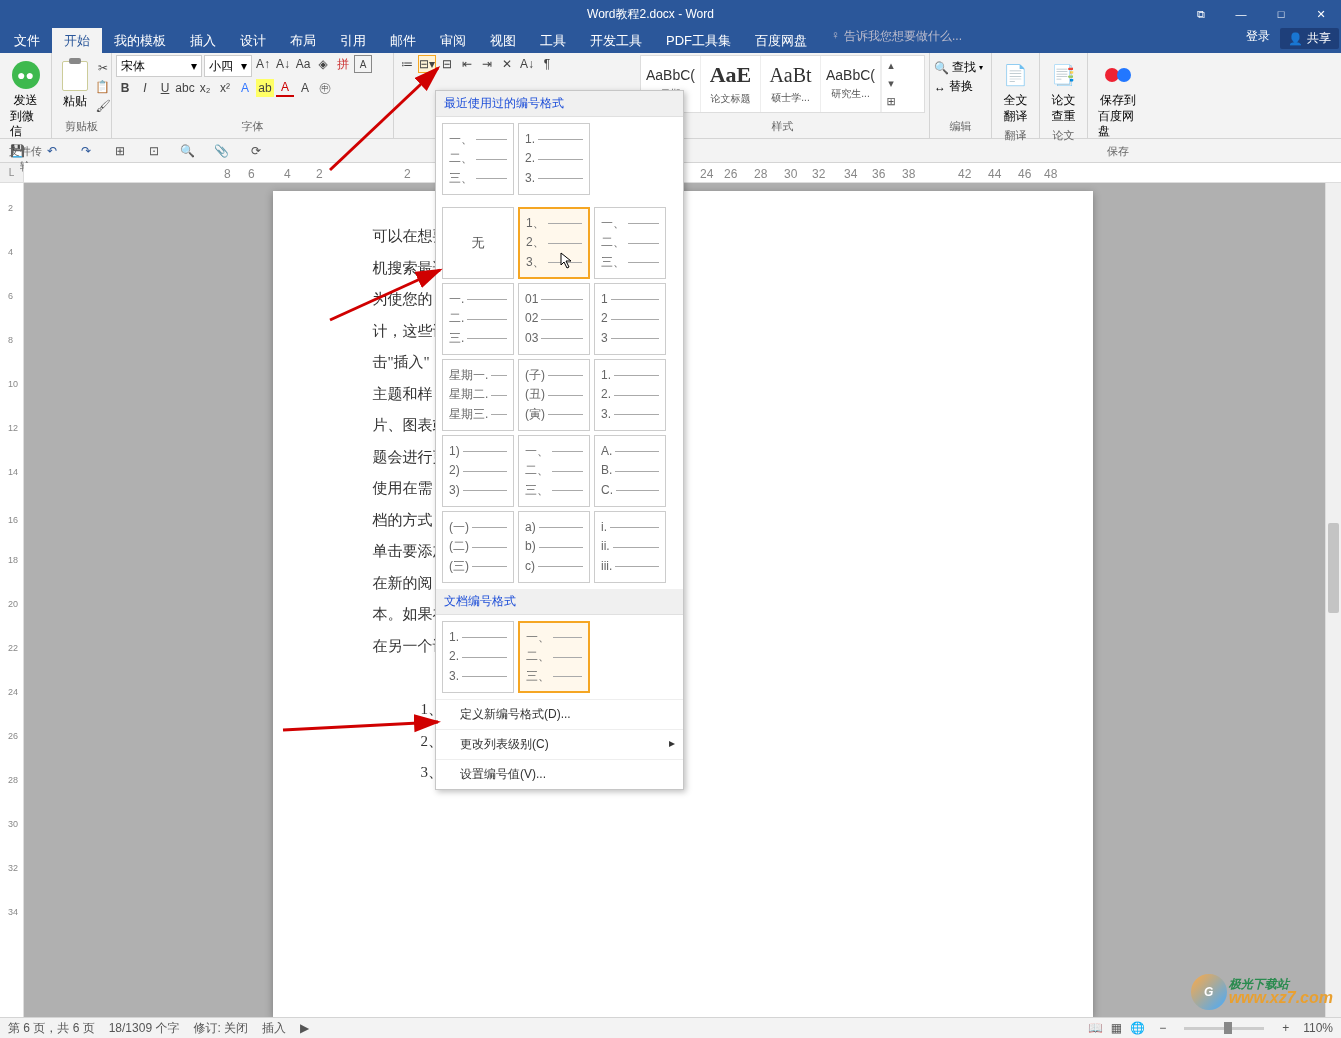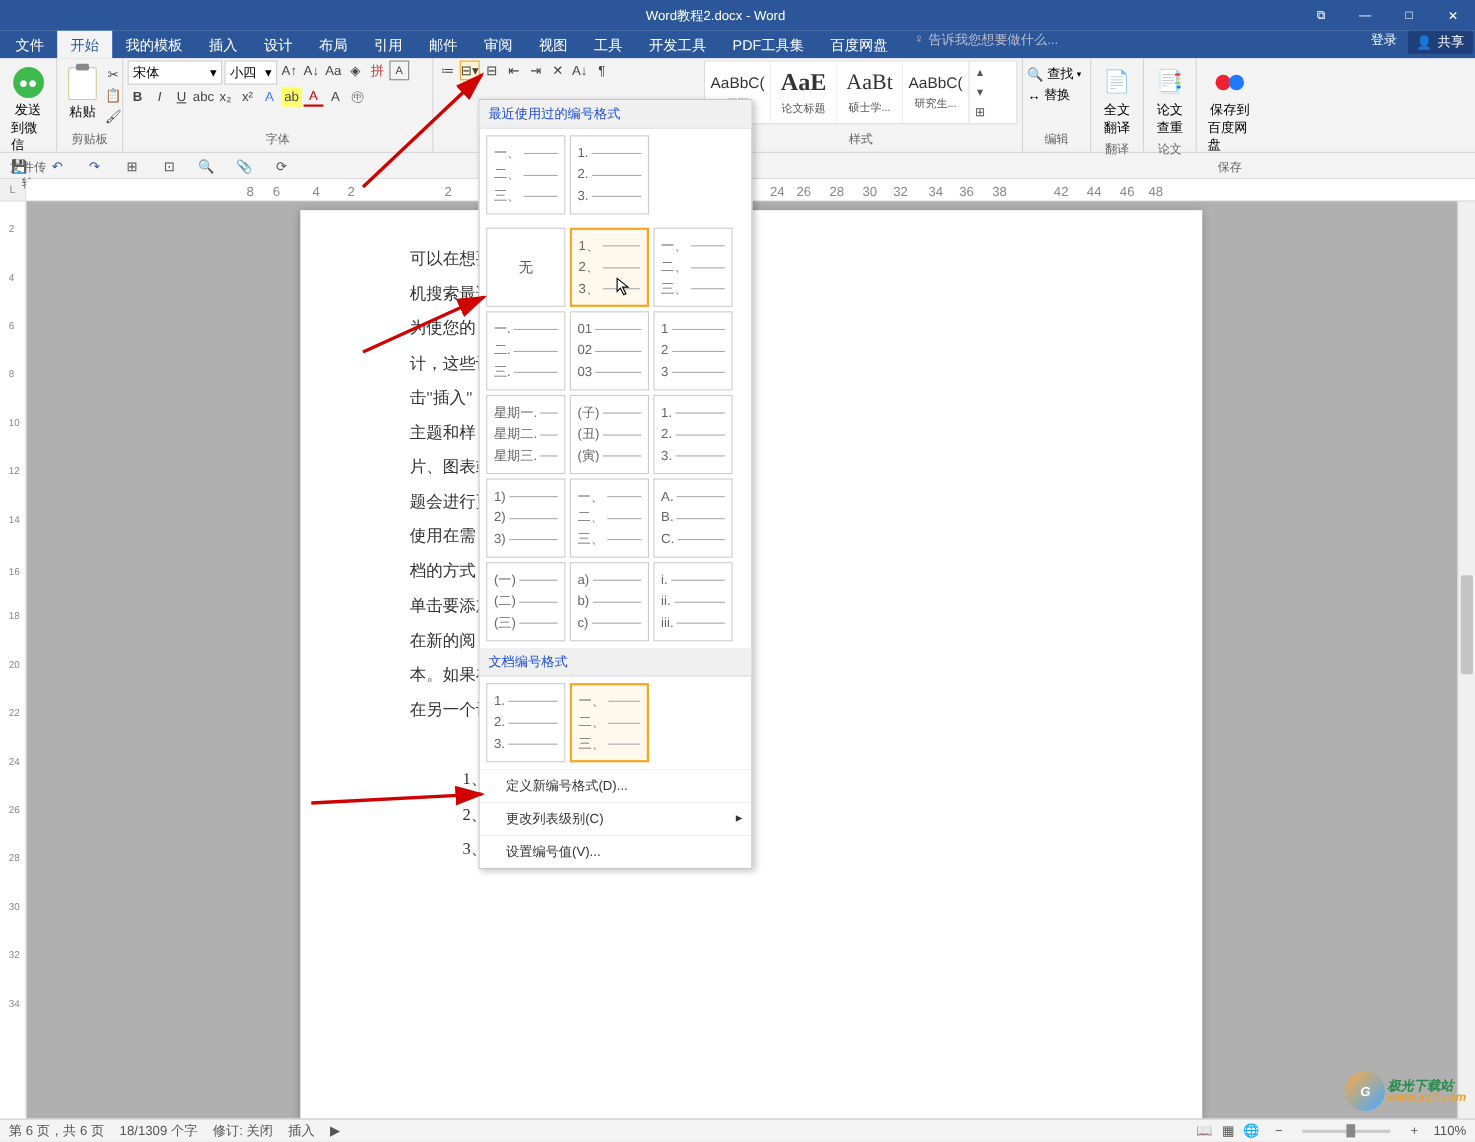--- a/index.html
+++ b/index.html
@@ -663,15 +663,15 @@
       <div class="thumb"></div>
     </div>
   <span>+</span>
   <span>110%</span>
 </div>
 
 <div class="watermark">
   <div class="logo">G</div>
   <div style="display:flex;flex-direction:column;line-height:1">
     <span style="color:#2a8b4f">极光下载站</span>
-    <span style="font-size:11px;color:#e9a030">www.xz7.com</span>
+    <span style="font-size:16px;color:#e9a030">www.xz7.com</span>
   </div>
 </div>
 
 </body></html>

